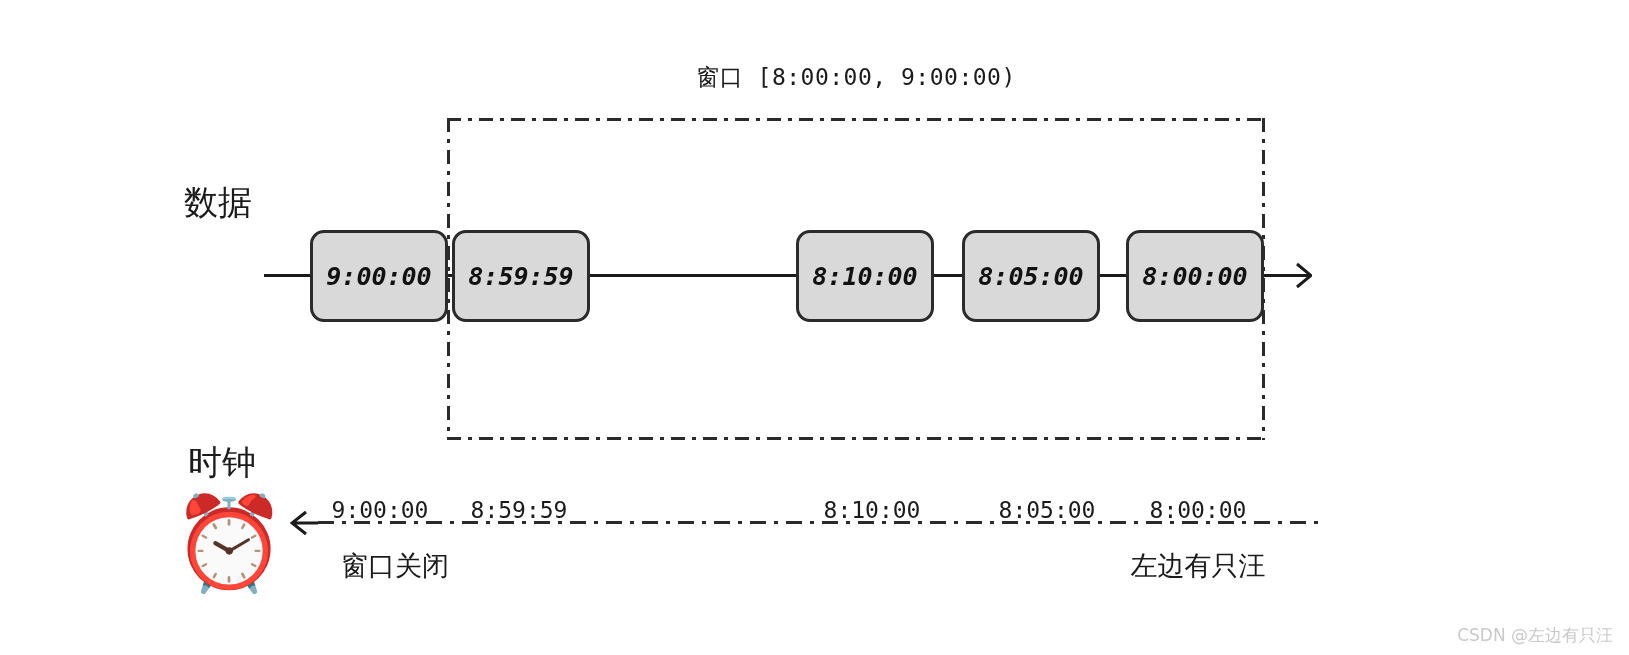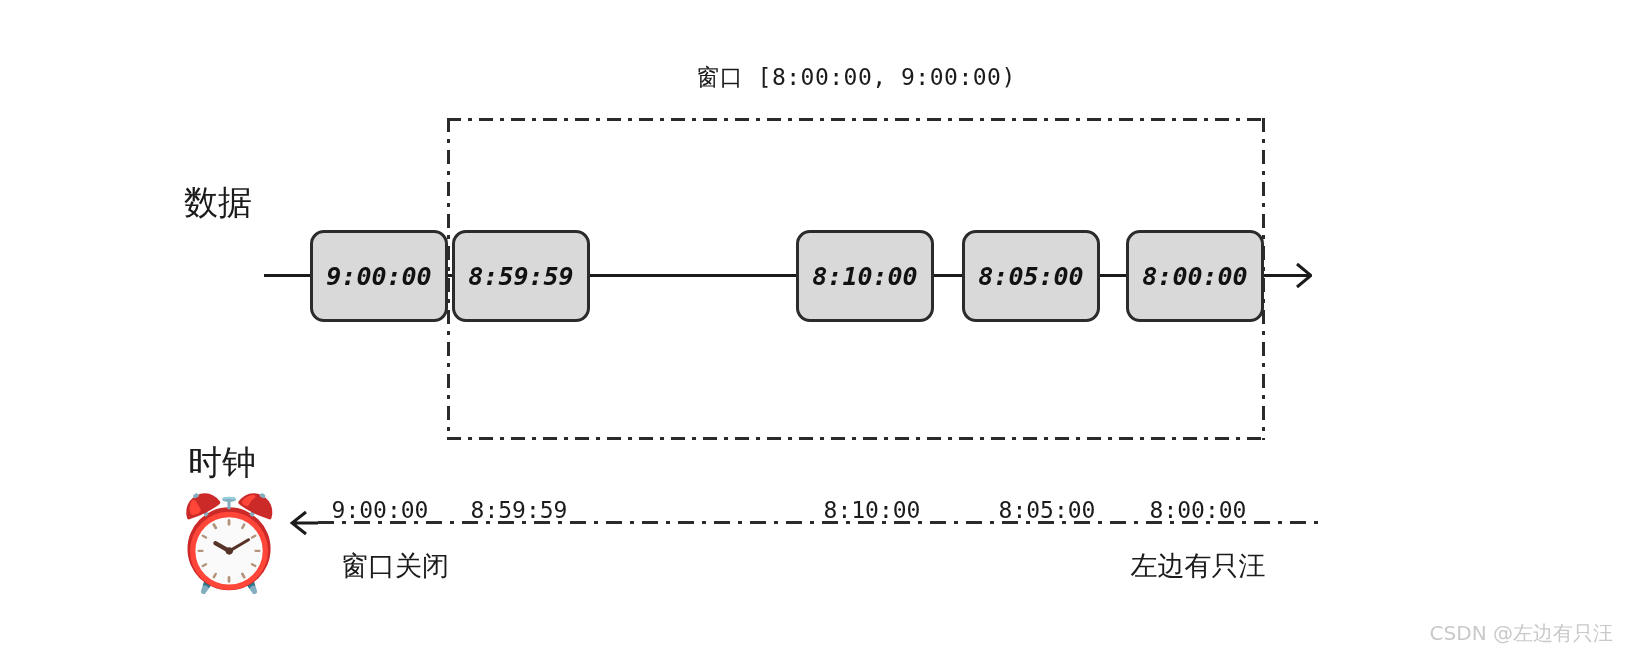--- a/index.html
+++ b/index.html
@@ -150,21 +150,21 @@
     color: #1b1b1b;
     white-space: nowrap;
     transform: translateX(-50%);
   }
 
   
   .watermark {
     position: absolute;
     right: 16px;
     bottom: 8px;
-    font-size: 20px;
+    font-size: 17px;
     color: #c9c9c9;
     font-family: "DejaVu Sans", "Liberation Sans", sans-serif;
     white-space: nowrap;
   }
 </style>
 </head>
 <body>
 
 <div id="canvas">
 

